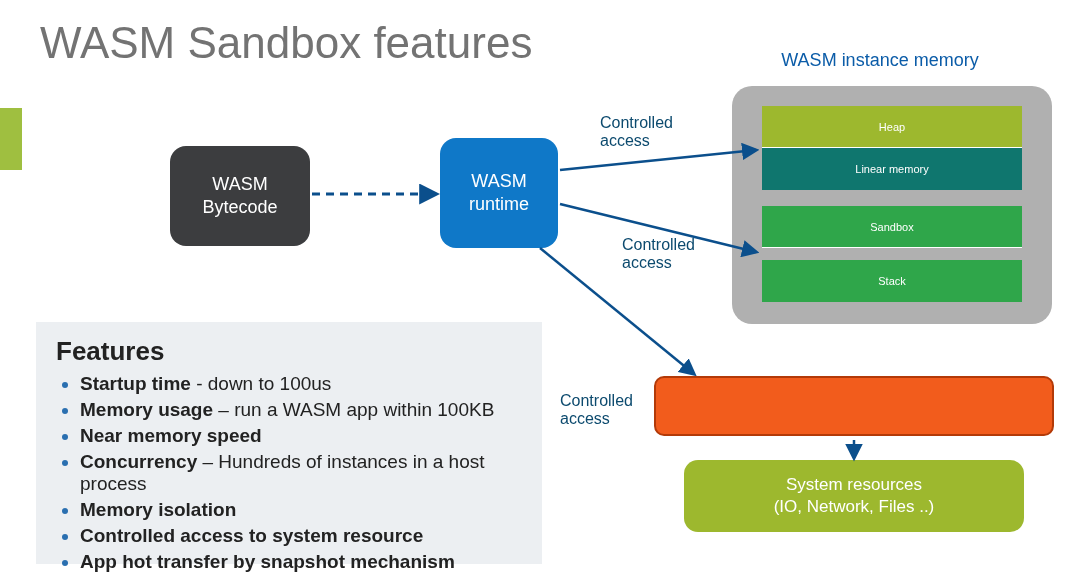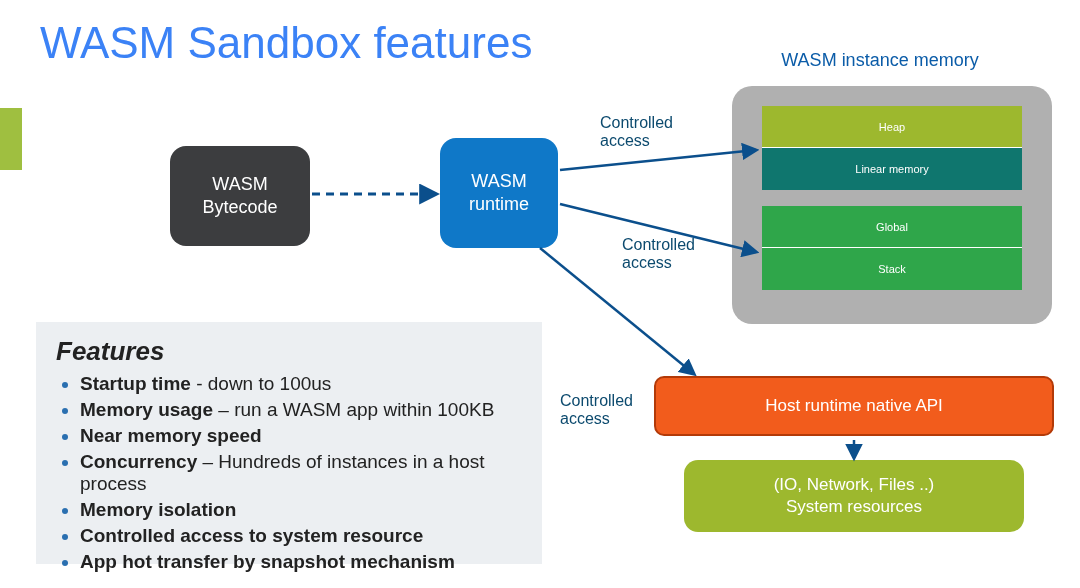--- a/index.html
+++ b/index.html
@@ -15,21 +15,21 @@
     position: absolute;
     left: 0; top: 108px;
     width: 22px; height: 62px;
     background: #9fbf40;
   }
   .title {
     position: absolute;
     left: 40px; top: 18px;
     font-size: 44px;
     font-weight: 400;
-    color: #3b82f6;
+    color: #737373;
     font-family: "Segoe UI Light", "Segoe UI", Arial, sans-serif;
   }
   .memory-label {
     position: absolute;
     left: 750px; top: 50px;
     font-size: 18px;
     color: #0b5ca8;
     text-align: center;
     width: 260px;
   }
@@ -67,21 +67,21 @@
     width: 260px;
     color: #fff;
     font-size: 11px;
     display: flex;
     align-items: center;
     justify-content: center;
   }
   .heap { top: 106px; height: 42px; background: #9db82e; border-bottom: 1px solid #fff; }
   .linear { top: 148px; height: 42px; background: #0f766e; }
   .global { top: 206px; height: 42px; background: #2fa64a; border-bottom: 1px solid #fff; }
-  .stack  { top: 248px; height: 42px; background: #2fa64a; }
+  .stack  { top: 260px; height: 42px; background: #2fa64a; }
   .hostapi {
     left: 654px; top: 376px;
     width: 400px; height: 60px;
     background: #f25c1c;
     border: 2px solid #b33a08;
     border-radius: 10px;
     font-size: 17px;
   }
   .sysres {
     left: 684px; top: 460px;
@@ -106,21 +106,20 @@
     width: 506px; height: 242px;
     background: #eceff2;
     padding: 14px 20px;
   }
   .features-panel h2 {
     font-family: "Segoe UI Condensed", "Arial Narrow", Arial, sans-serif;
     font-weight: 700;
     font-size: 26px;
     color: #222;
     margin-bottom: 6px;
-    font-style: italic;
   }
   .features-panel ul {
     list-style: disc;
     padding-left: 24px;
     color: #2a6fb0;
   }
   .features-panel li {
     font-family: "Segoe UI Condensed", "Arial Narrow", Arial, sans-serif;
     font-size: 19px;
     color: #222;
@@ -147,29 +146,28 @@
 Bytecode</span>
 </div>
 <div class="box runtime">
   <span style="white-space:pre-line">WASM
 runtime</span>
 </div>
 
 <div class="box mem-container"></div>
 <div class="mem-inner heap">Heap</div>
 <div class="mem-inner linear">Linear memory</div>
-<div class="mem-inner global">Global</div>
+<div class="mem-inner global">Sandbox</div>
 <div class="mem-inner stack">Stack</div>
 
 <div class="box hostapi">
-  <span>Host runtime native API</span>
 </div>
 <div class="box sysres">
+  <span>System resources</span>
   <span>(IO, Network, Files ..)</span>
-  <span>System resources</span>
 </div>
 
 <div class="ctrl-label ctrl1">
   <span>Controlled</span><br>
   <span>access</span>
 </div>
 <div class="ctrl-label ctrl2">
   <span>Controlled</span><br>
   <span>access</span>
 </div>

